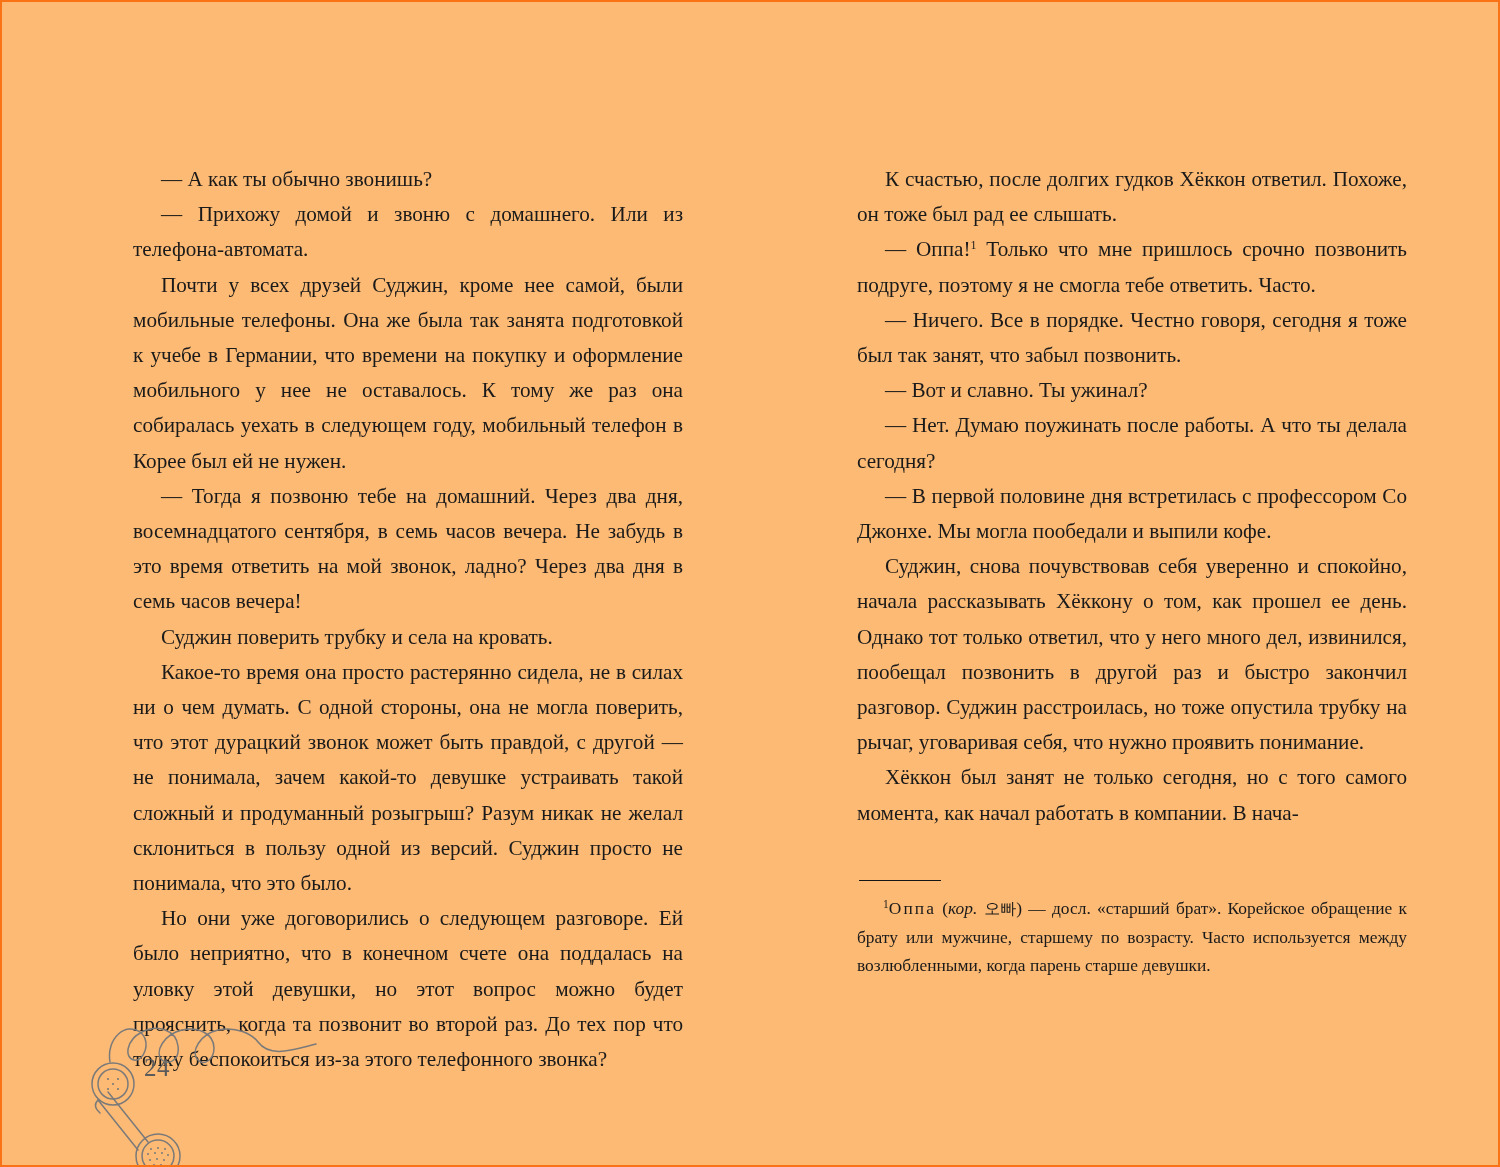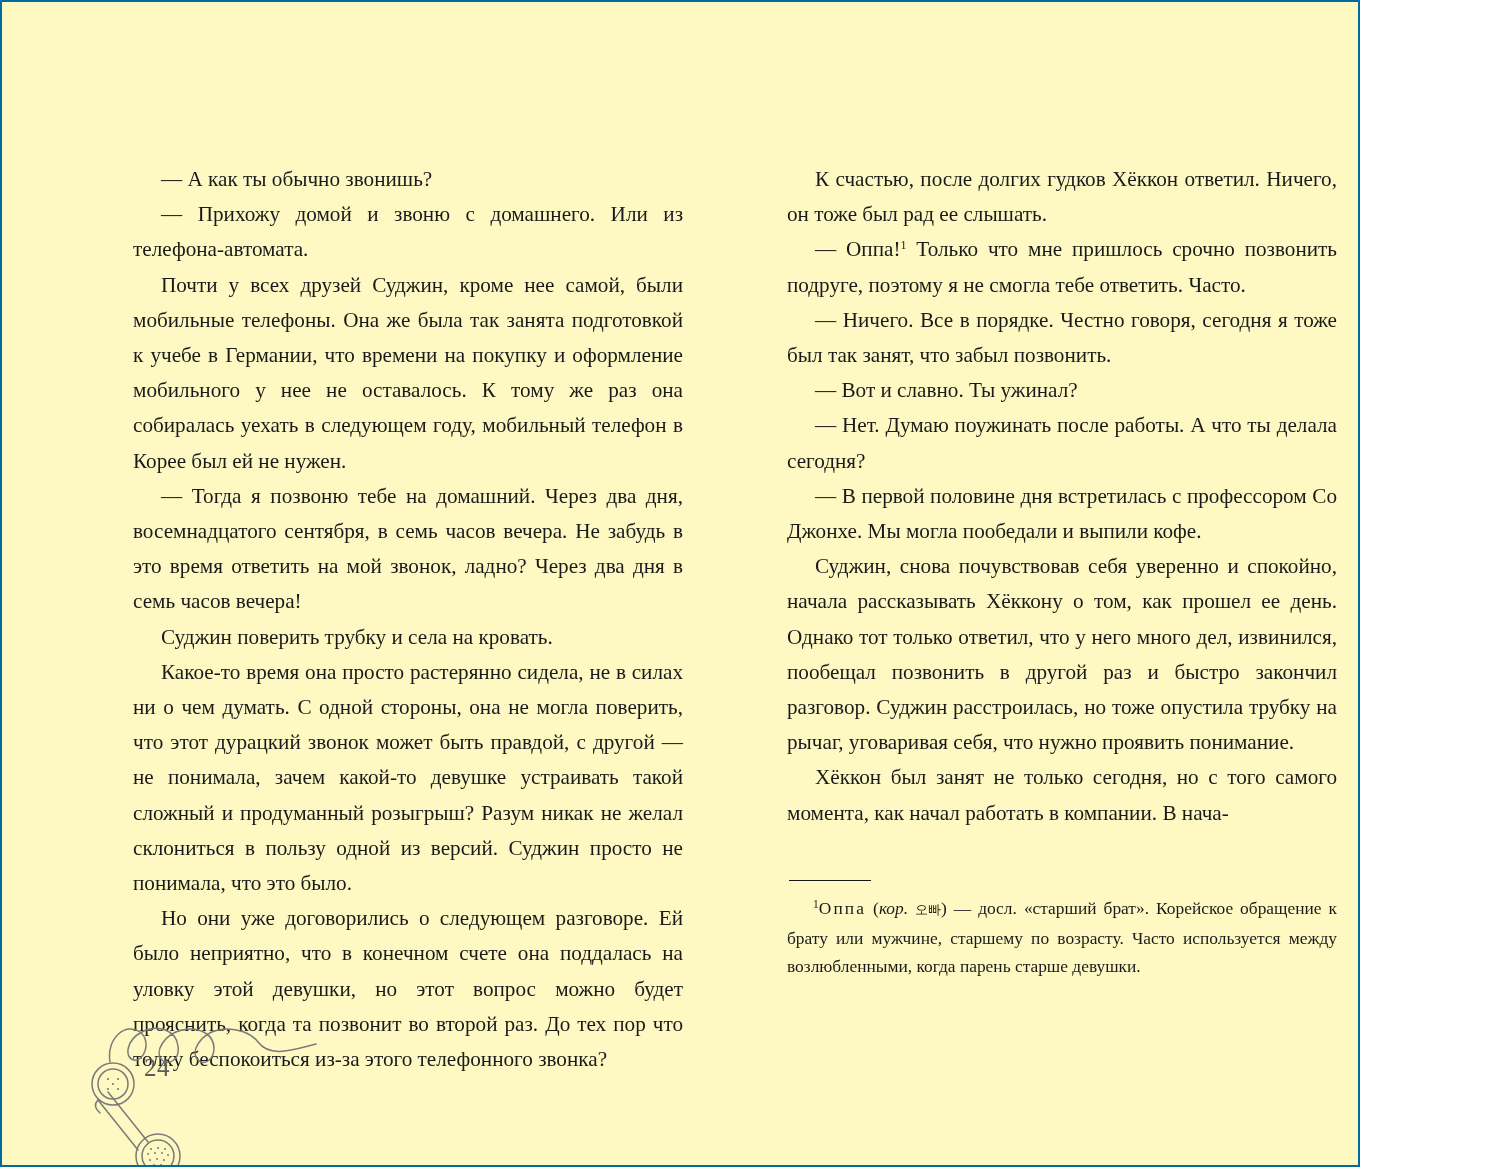--- a/index.html
+++ b/index.html
@@ -2,25 +2,25 @@
 <html><head>
 <meta charset="utf-8">
 <style>
   html, body {
     margin: 0;
     padding: 0;
     background: #ffffff;
   }
   #page {
     position: relative;
-    width: 1360px;
+    width: 1500px;
     height: 1167px;
-    background: #fef9c3;
+    background: #fdba74;
     box-sizing: border-box;
-    border: 2px solid #0369a1;
+    border: 2px solid #f97316;
     overflow: hidden;
     font-family: "Liberation Serif", "DejaVu Serif", serif;
   }
 
   .spread {
     position: absolute;
     inset: 0;
     display: flex;
   }
 
@@ -83,21 +83,21 @@
     letter-spacing: 0;
   }
   .fn-term {
     letter-spacing: 2.1px;
   }
   .fn-ital {
     font-style: italic;
   }
   .fn-korean {
     font-family: "DejaVu Sans", sans-serif;
-    font-size: 13px;
+    font-size: 16px;
   }
 
   
   sup.body-fn {
     font-size: 12px;
     vertical-align: 7px;
     line-height: 0;
   }
 
   
@@ -180,21 +180,21 @@
             <circle cx="84" cy="170" r="1"></circle>
           <circle cx="74" cy="175" r="1"></circle>
             <circle cx="81" cy="175" r="1"></circle>
         </g>
       </svg>
     </div>
 
     <div class="book-page page-right">
 
       <div class="text-column">
-        <p class="para last-line-flush">К счастью, после долгих гудков Хёккон ответил. Ничего, он тоже был рад ее слышать.</p>
+        <p class="para last-line-flush">К счастью, после долгих гудков Хёккон ответил. Похоже, он тоже был рад ее слышать.</p>
         <p class="para last-line-flush"><span>— </span><span>Оппа!</span><sup class="body-fn">1</sup><span> Только что мне пришлось срочно позвонить подруге, поэтому я не смогла тебе ответить. Часто.</span></p>
         <p class="para last-line-flush">— Ничего. Все в порядке. Честно говоря, сегодня я тоже был так занят, что забыл позвонить.</p>
         <p class="para last-line-flush">— Вот и славно. Ты ужинал?</p>
         <p class="para last-line-flush">— Нет. Думаю поужинать после работы. А что ты делала сегодня?</p>
         <p class="para last-line-flush">— В первой половине дня встретилась с профессором Со Джонхе. Мы могла пообедали и выпили кофе.</p>
         <p class="para last-line-flush">Суджин, снова почувствовав себя уверенно и спокойно, начала рассказывать Хёккону о том, как прошел ее день. Однако тот только ответил, что у него много дел, извинился, пообещал позвонить в другой раз и быстро закончил разговор. Суджин расстроилась, но тоже опустила трубку на рычаг, уговаривая себя, что нужно проявить понимание.</p>
         <p class="para last-line-flush">Хёккон был занят не только сегодня, но с того самого момента, как начал работать в компании. В нача-</p>
       </div>
 
       <div class="footnote-block">

